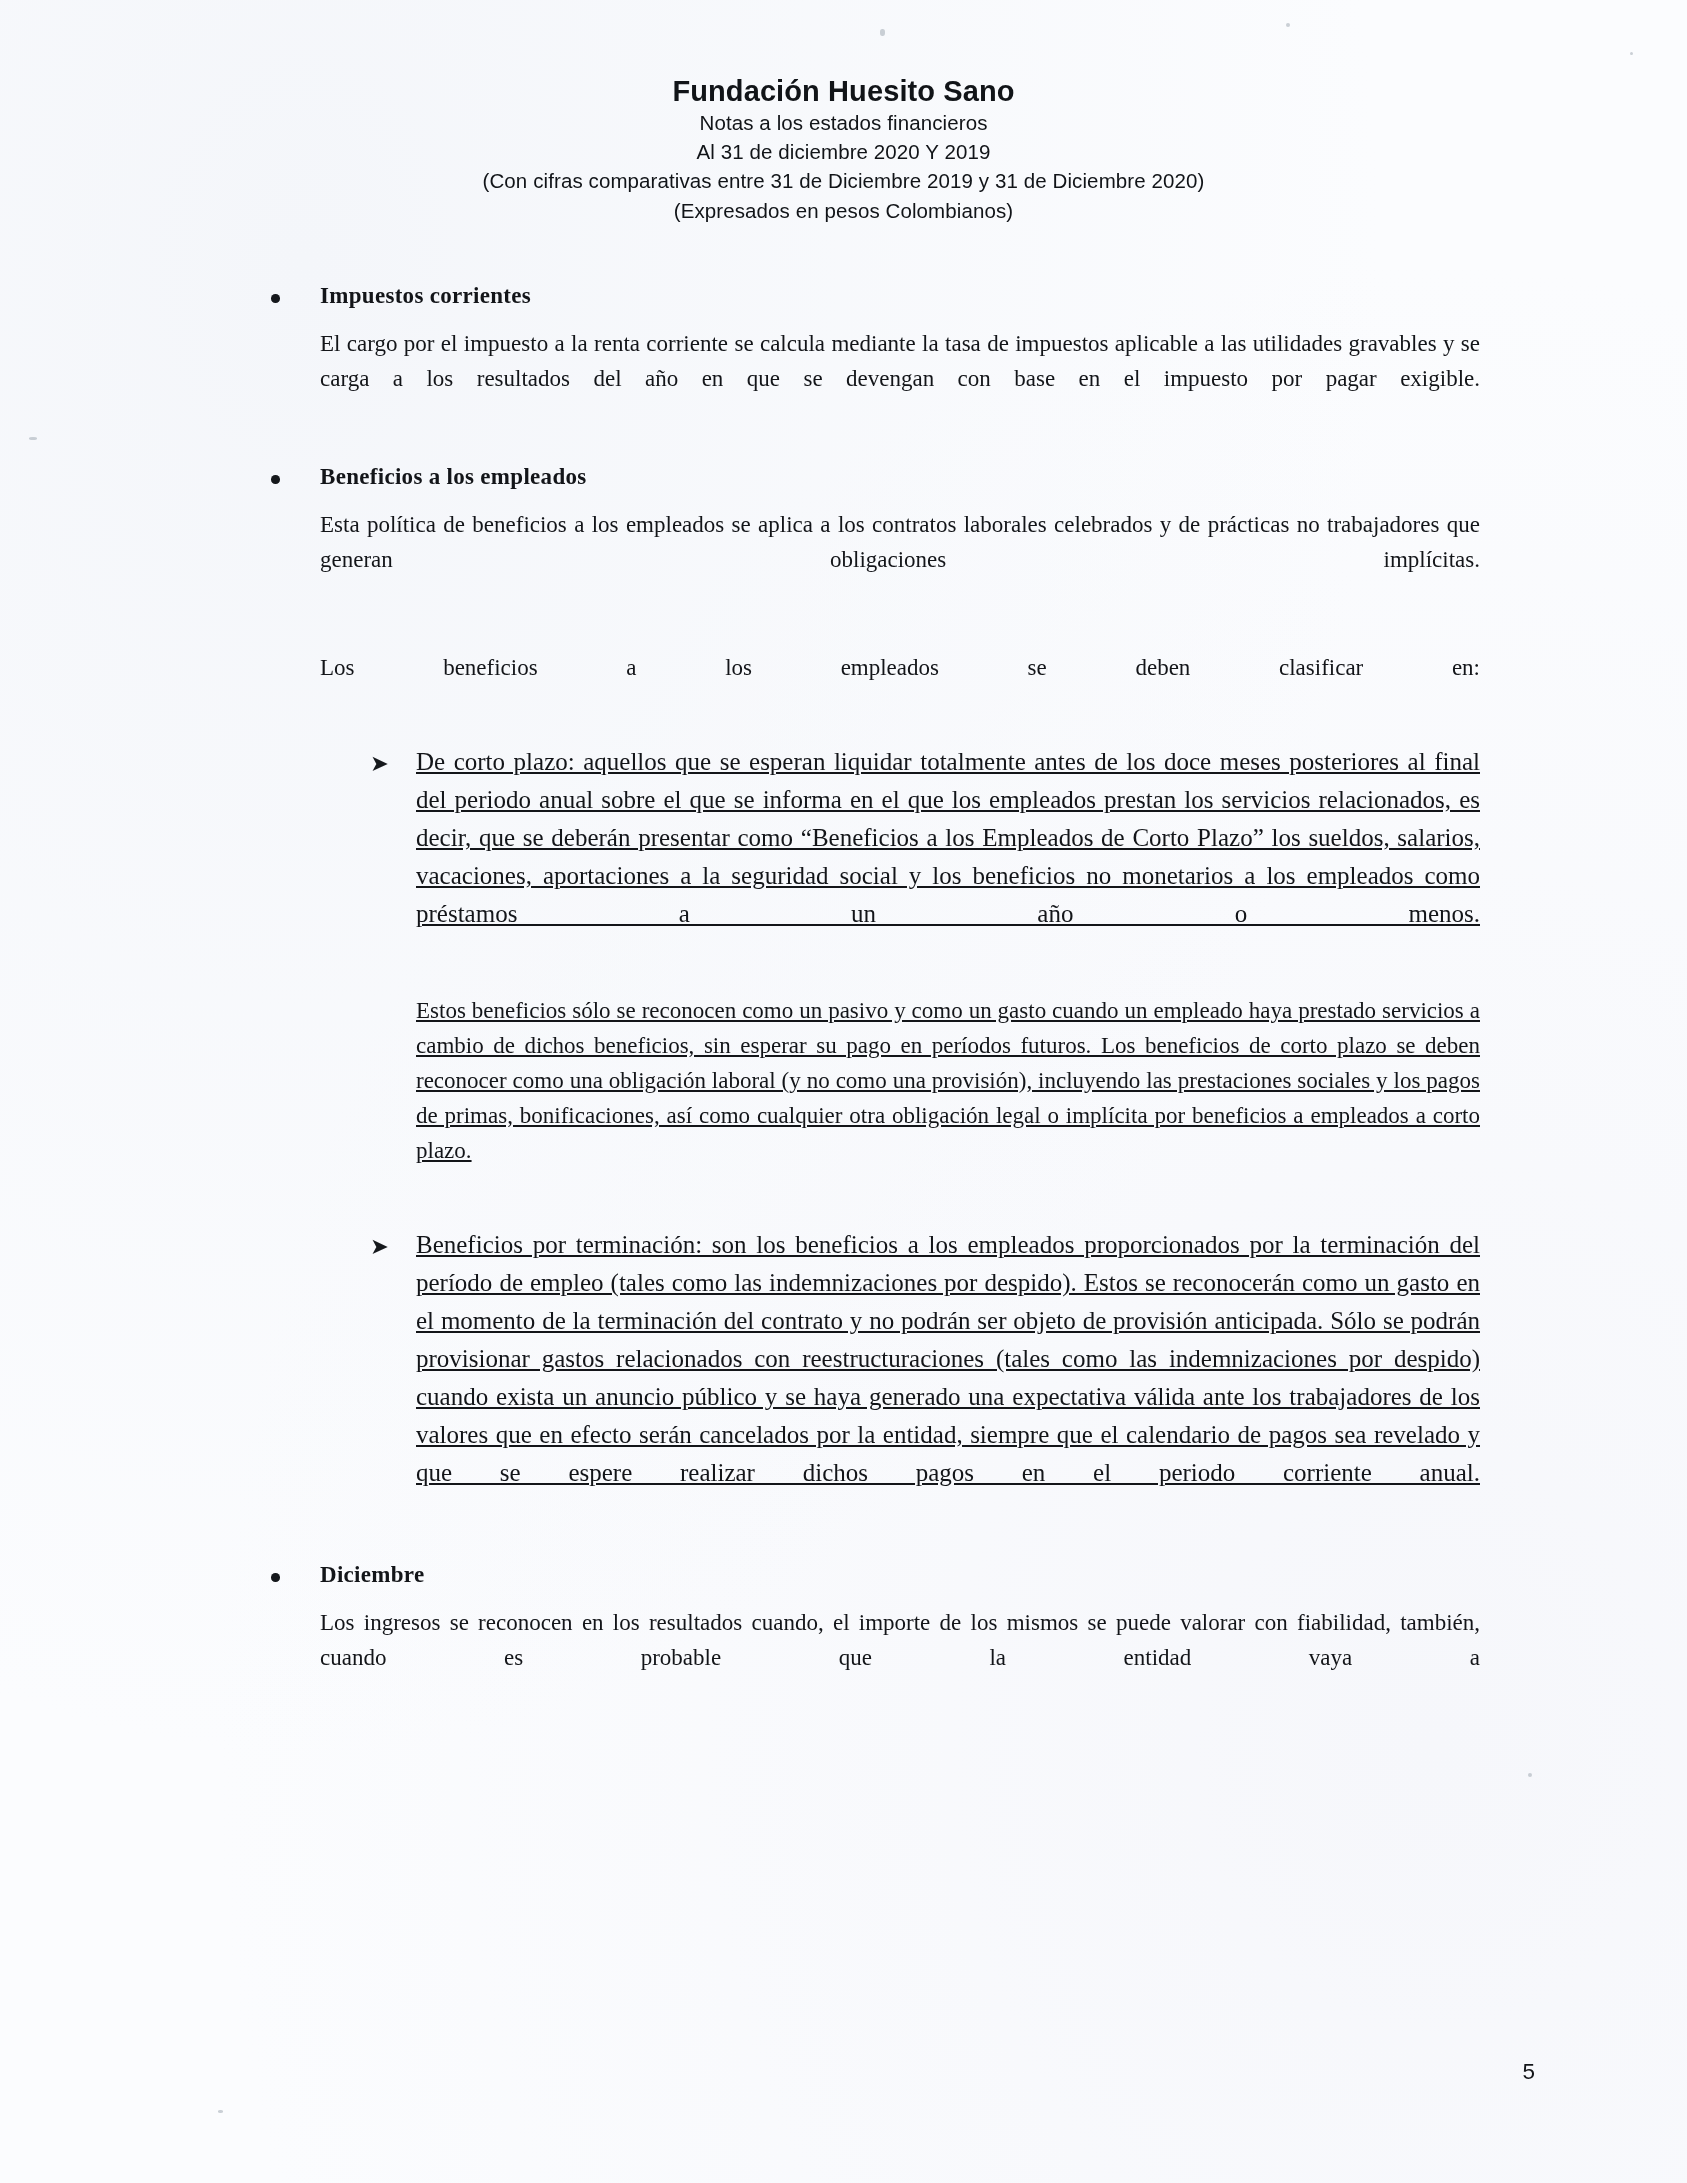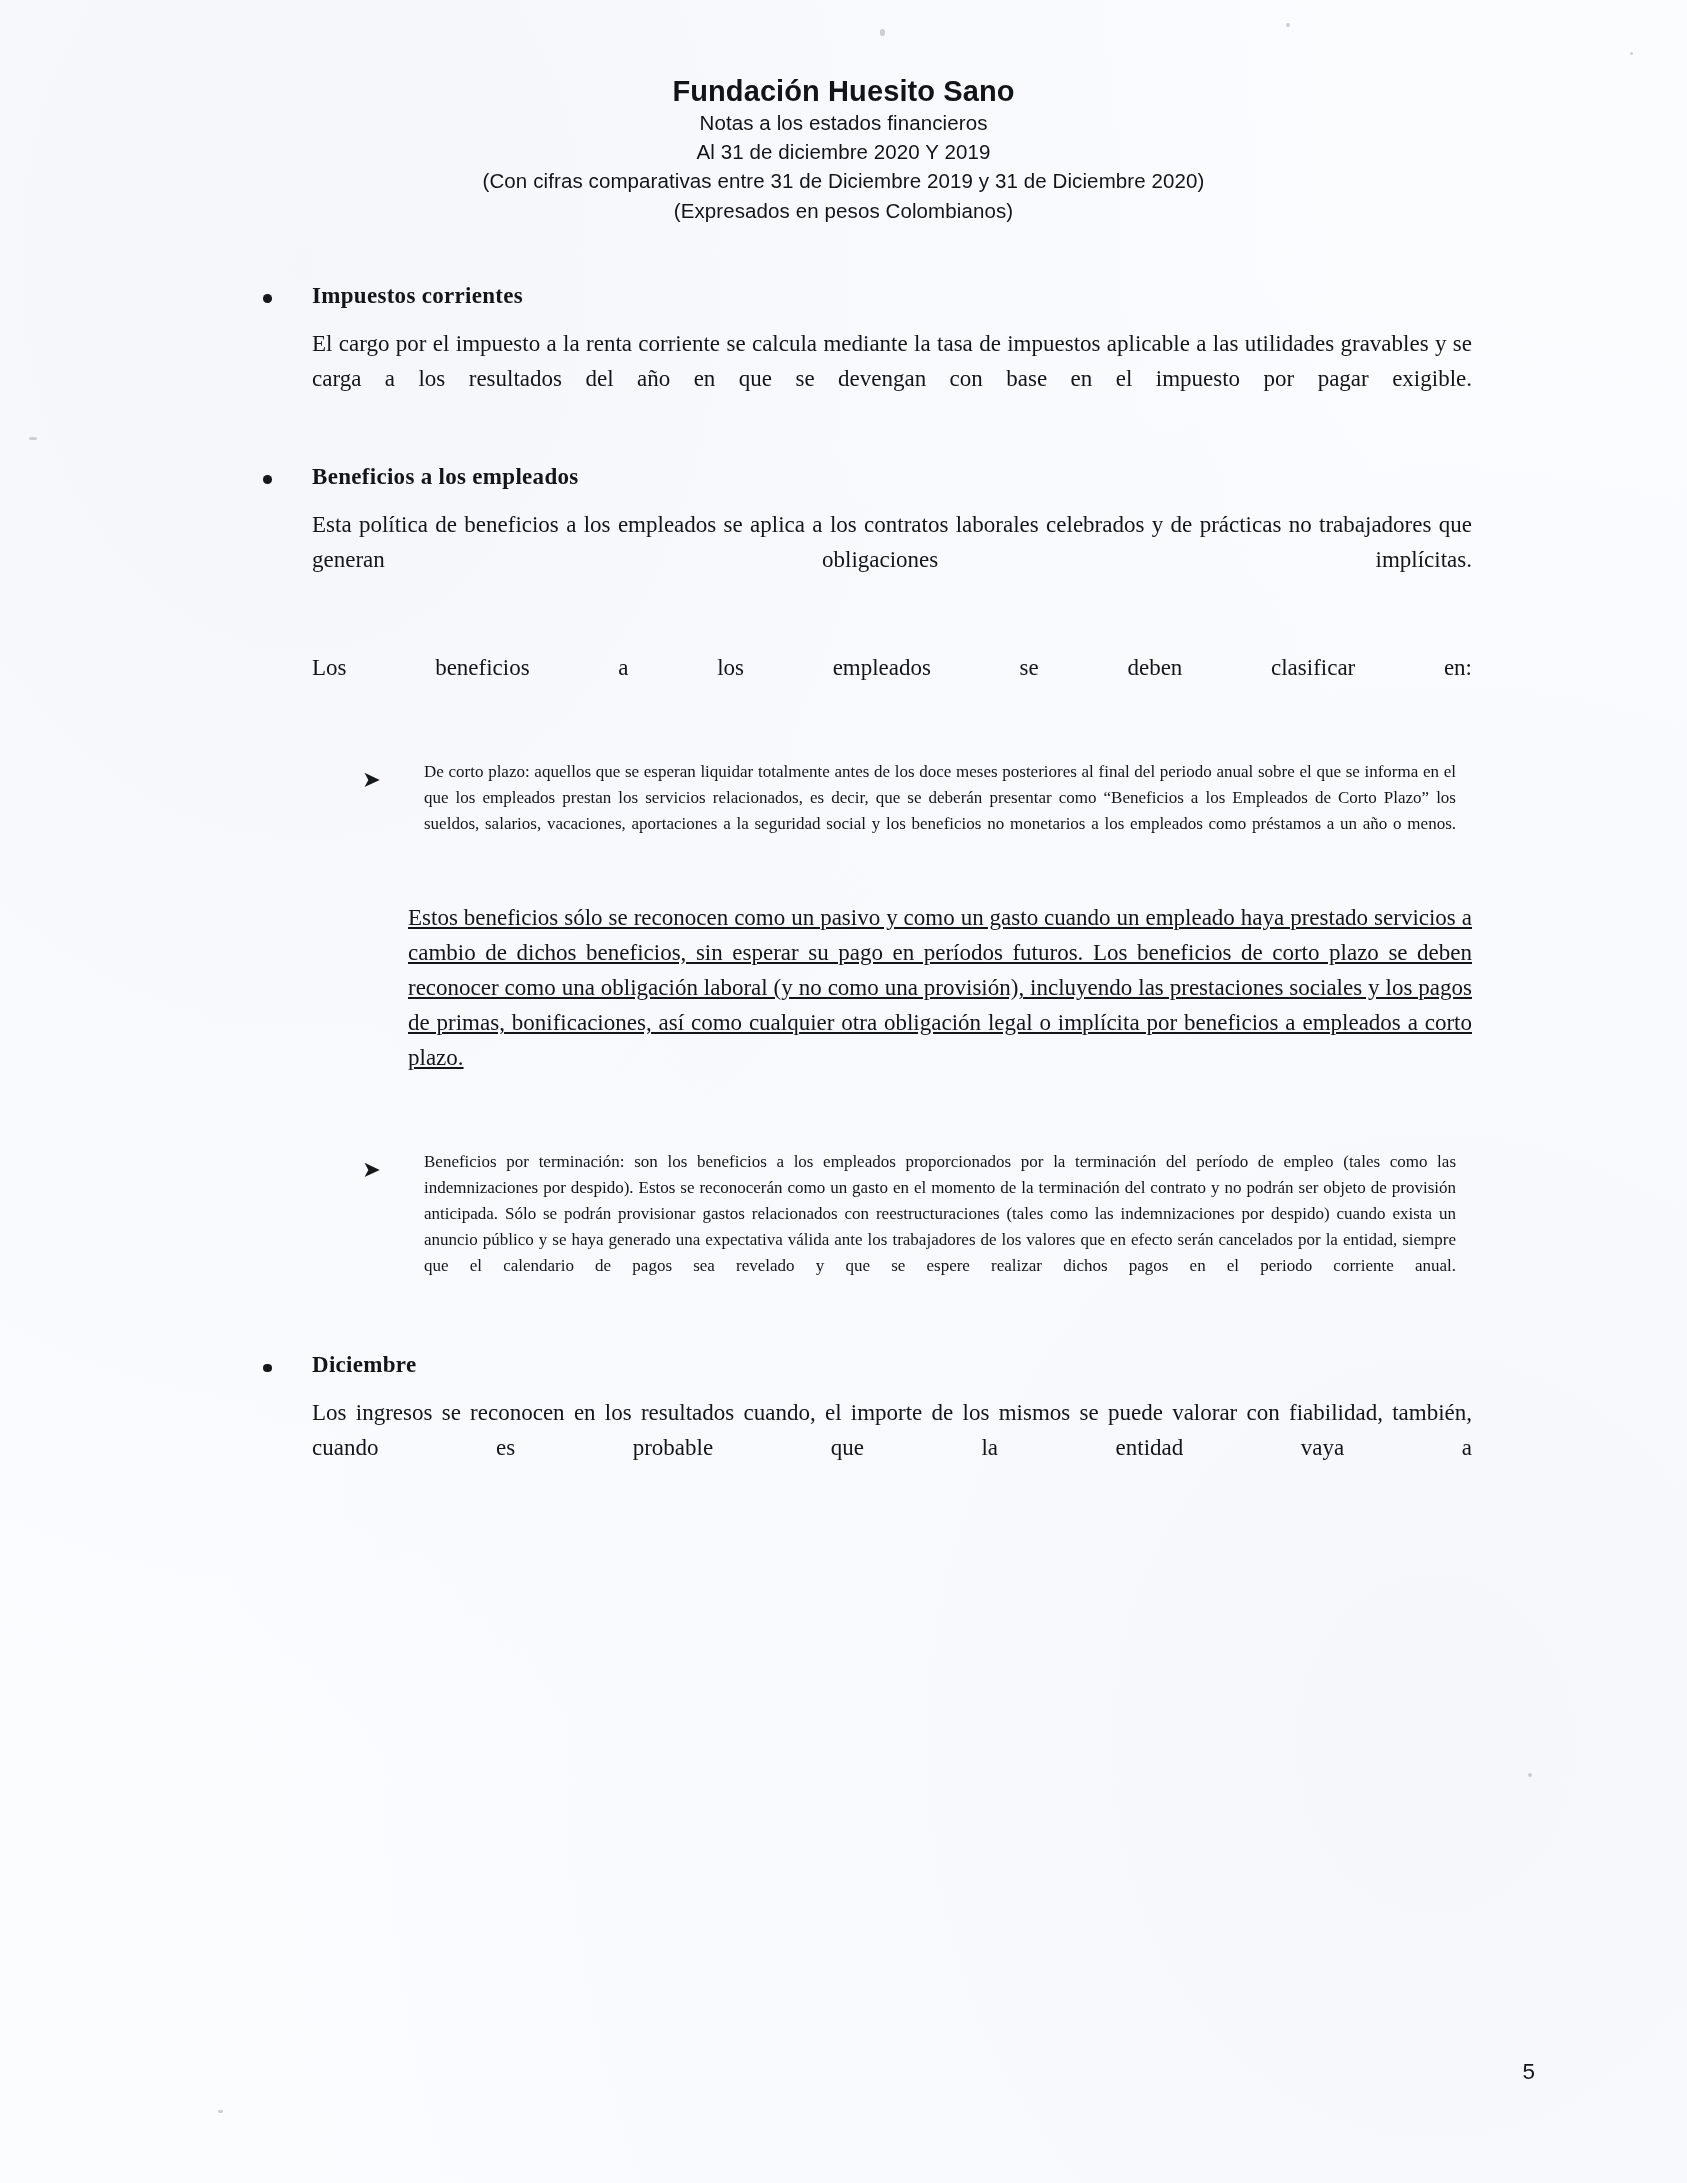--- a/index.html
+++ b/index.html
@@ -40,21 +40,21 @@
   .doc-subline {
     font-size: 20.5px;
     font-weight: normal;
     line-height: 1.42;
     letter-spacing: 0.1px;
   }
 
   
   .body-area {
     position: absolute;
-    left: 255px;
+    left: 263px;
     top: 281px;
     width: 1217px;
     font-family: "Liberation Serif", "DejaVu Serif", serif;
     color: #131519;
   }
 
   .section {
     margin-bottom: 0;
   }
 
@@ -100,25 +100,26 @@
   .sub-arrow {
     position: absolute;
     left: 107px;
     top: 4px;
     font-size: 22.5px;
     line-height: 1.5;
     font-family: "DejaVu Sans", sans-serif;
     color: #15181c;
   }
   .sub-para {
-    font-size: 17px;
+    font-size: 25px;
     line-height: 1.52;
     text-align: justify;
     text-justify: inter-word;
-    margin: 16px;
+    margin: 0;
+    text-decoration: underline;
   }
   .sub-para-plain {
     font-size: 23px;
     line-height: 1.52;
     text-align: justify;
     text-justify: inter-word;
     margin: 0;
     padding-left: 153px;
     text-decoration: underline;
   }

